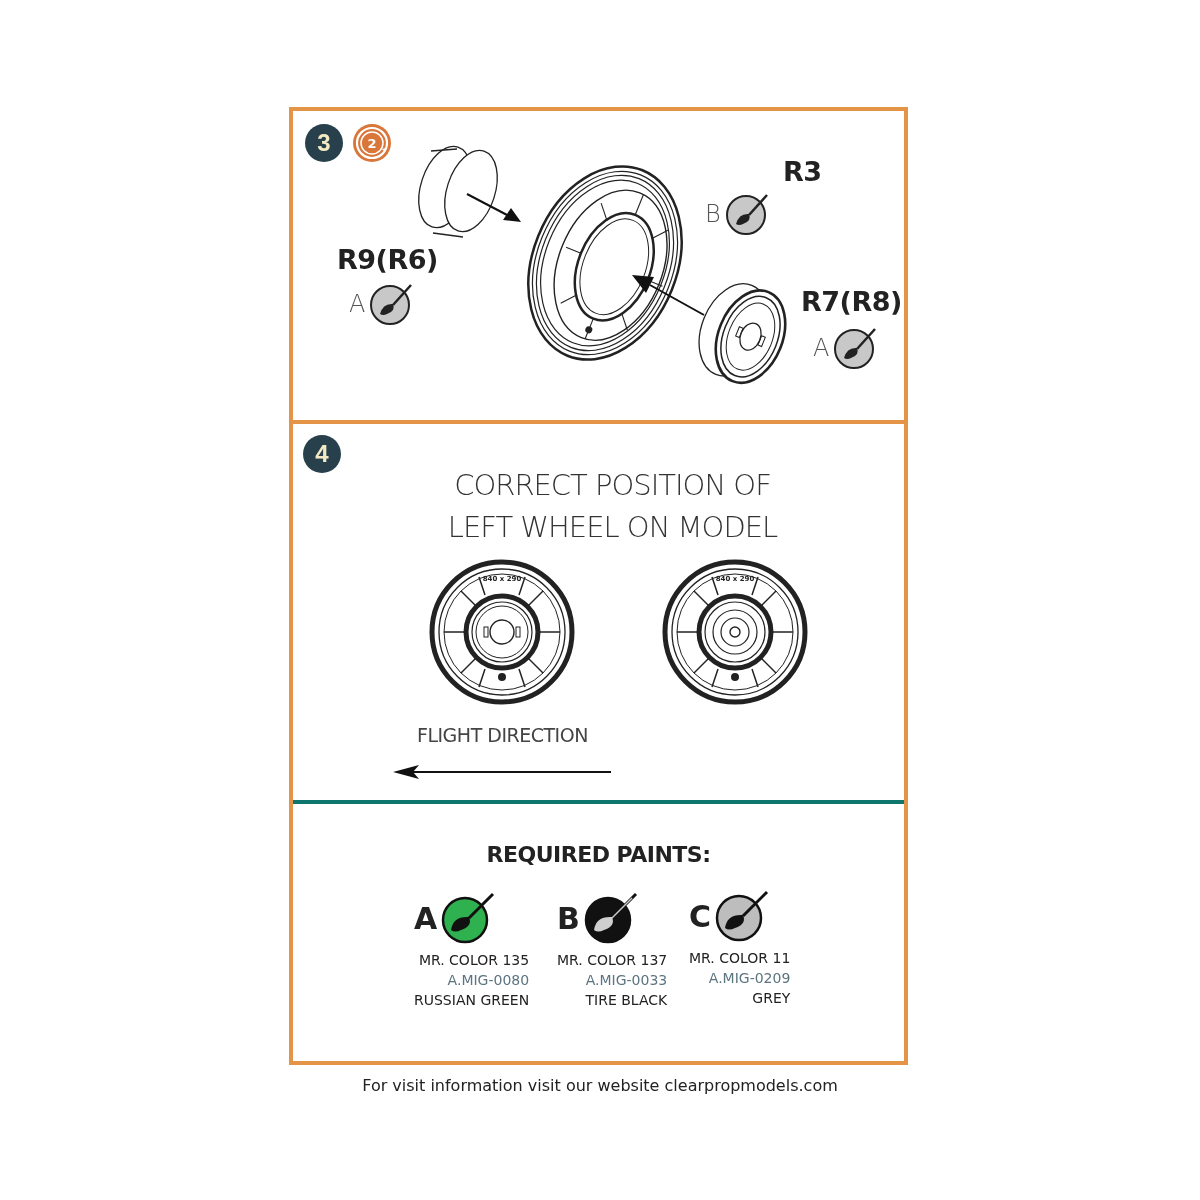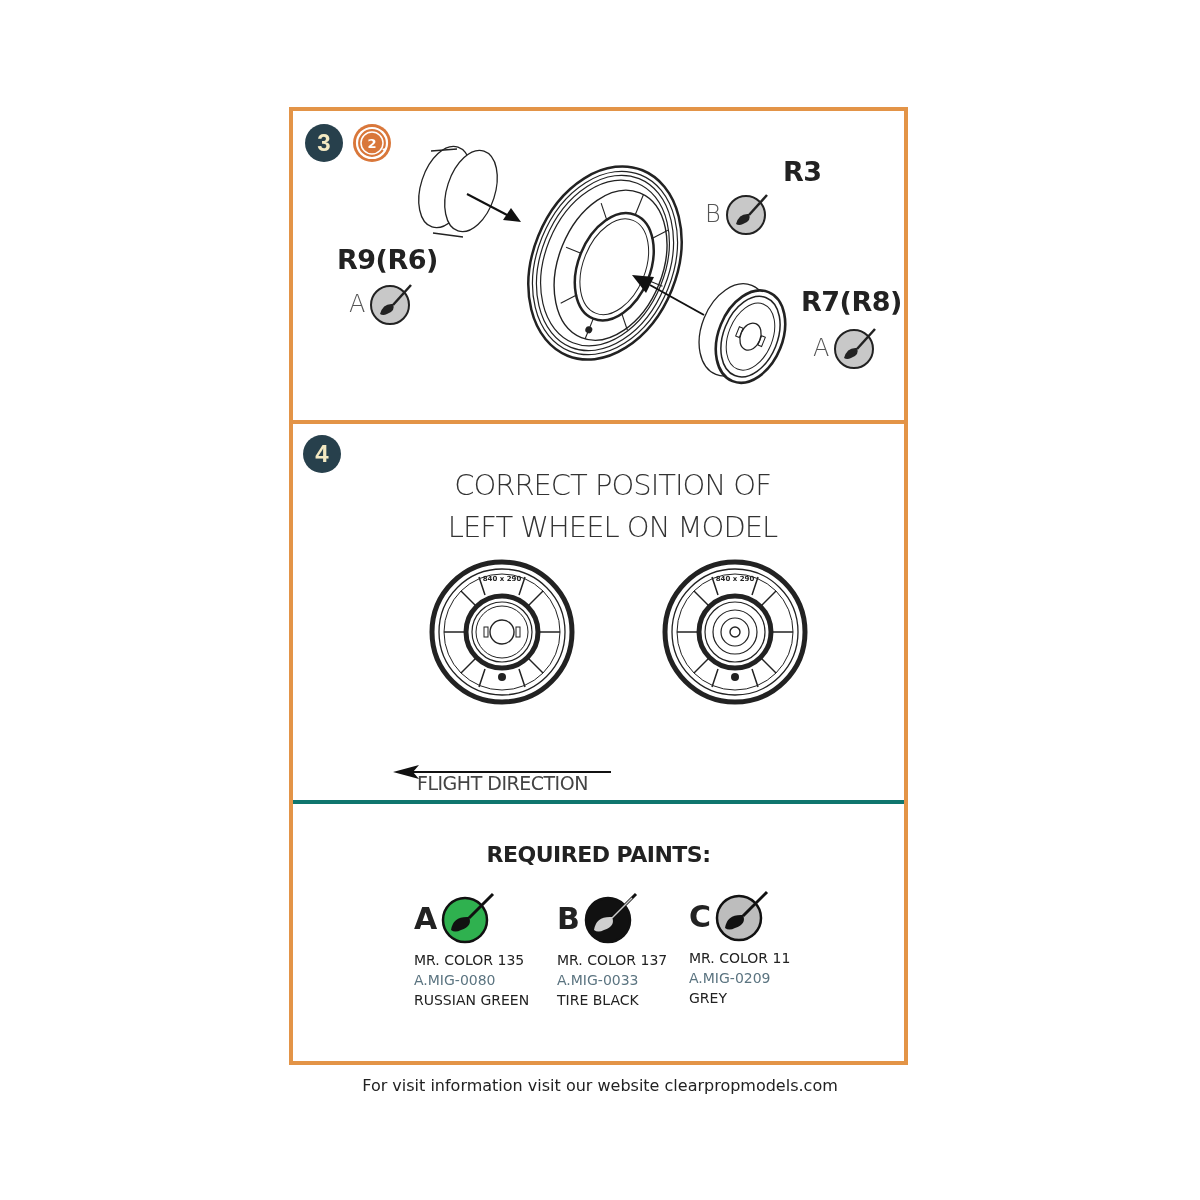--- a/index.html
+++ b/index.html
@@ -8,26 +8,26 @@
     .panel { position:absolute; left:0; right:0; box-sizing:border-box; }
     .p3 { top:0; height:309px; }
     .p4 { top:309px; height:380px; border-top:4px solid #e39447; }
     .p5 { top:689px; bottom:0; border-top:4px solid #0f766e; }
     .step { position:absolute; width:38px; height:38px; border-radius:50%; background:#27404c; color:#f3e9c2; font-weight:bold; font-size:24px; text-align:center; line-height:38px; }
     .repeat { position:absolute; width:42px; height:42px; }
     .part-label { position:absolute; font-weight:bold; font-size:27px; color:#222; font-family:"DejaVu Sans", sans-serif; letter-spacing:-0.5px; }
     .paint-ref { position:absolute; display:flex; align-items:center; gap:4px; }
     .paint-letter-light { font-size:24px; color:#555; font-family:"DejaVu Sans", sans-serif; font-weight:200; }
     .title4 { position:absolute; left:0; right:0; top:40px; text-align:center; font-size:29px; line-height:42px; color:#333; font-family:"DejaVu Sans", sans-serif; font-weight:200; letter-spacing:-1px;padding-left:28px; }
-    .flight { position:absolute; left:124px; top:300px; font-size:19px; color:#444; font-family:"DejaVu Sans", sans-serif; letter-spacing:-0.5px;margin-top:48px; }
+    .flight { position:absolute; left:124px; top:300px; font-size:19px; color:#444; font-family:"DejaVu Sans", sans-serif; letter-spacing:-0.5px; }
     .req-title { position:absolute; left:0; right:0; top:38px; text-align:center; font-weight:bold; font-size:22px; color:#222; font-family:"DejaVu Sans", sans-serif; letter-spacing:-0.5px; }
     .paint-col { position:absolute; top:88px; }
     .paint-head { display:flex; align-items:center; gap:2px; }
     .paint-big-letter { font-weight:bold; font-size:30px; color:#222; font-family:"DejaVu Sans", sans-serif; }
-    .paint-lines { margin-top:6px; font-size:14px; line-height:20px; font-family:"DejaVu Sans", sans-serif; color:#222; white-space:nowrap; }
+    .paint-lines { margin-top:6px; font-size:14px; line-height:20px; font-family:"DejaVu Sans", sans-serif; color:#222; white-space:nowrap;text-align:right; }
     .mig { color:#5b7480; }
     .footer { position:absolute; left:0; right:0; top:1076px; text-align:center; font-size:16px; color:#222; font-family:"DejaVu Sans", sans-serif; }
     svg { display:block; }
   </style>
 </head>
 <body>
 
 <div class="frame">
 
   <div class="panel p3">

